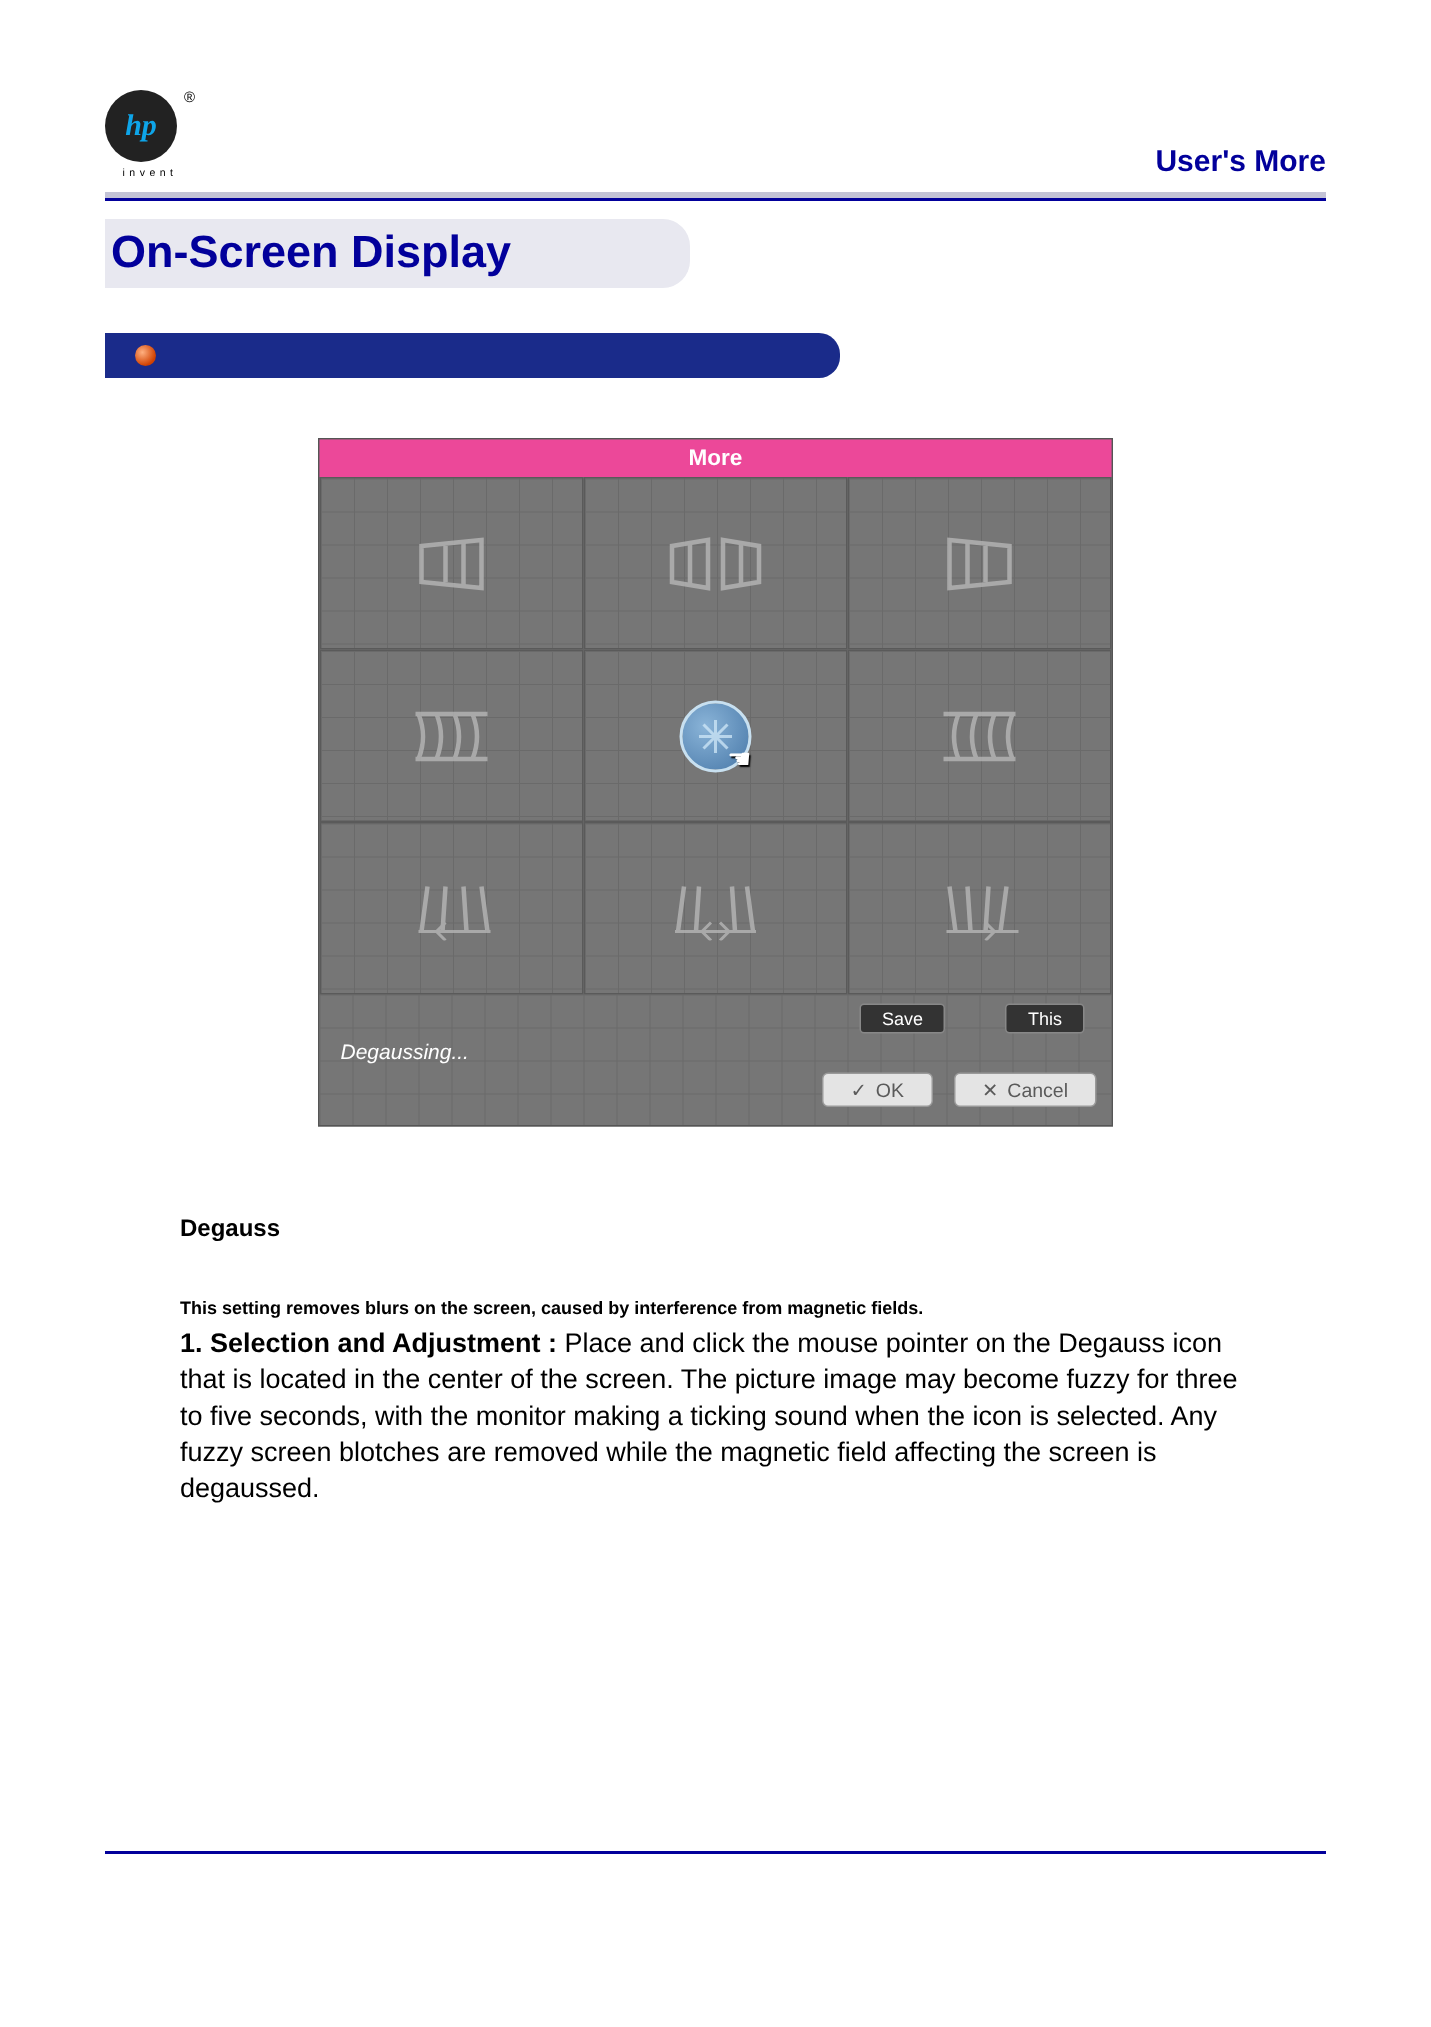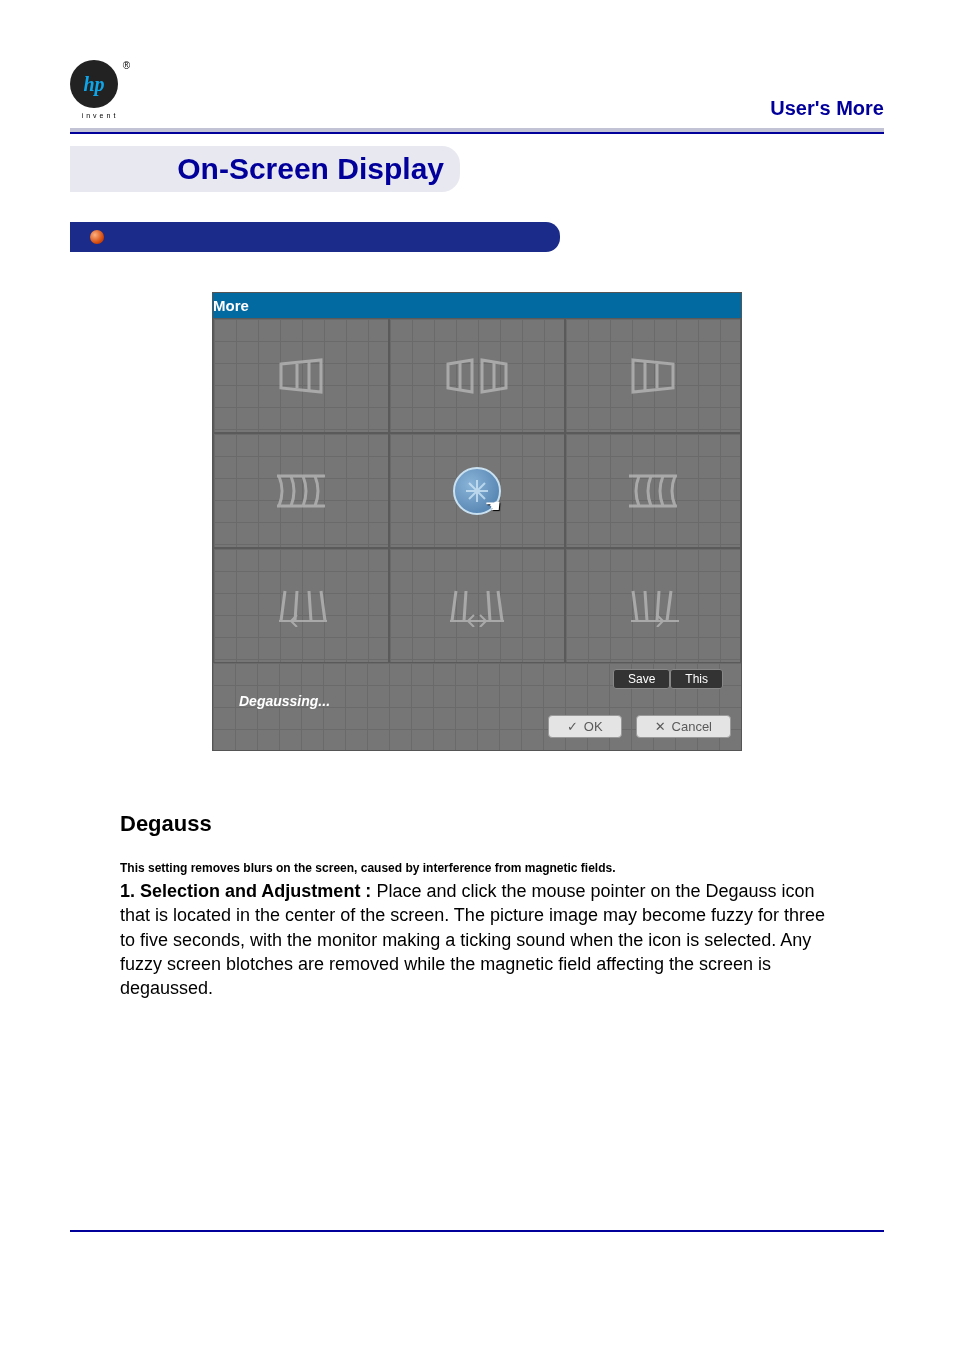--- a/index.html
+++ b/index.html
@@ -58,23 +58,22 @@
       border-bottom: 2px solid #02009b;
       margin-bottom: 12px;
     }
     .page-title-bar {
       display: flex;
       align-items: stretch;
     }
     .page-title-white {
       background: #e8e8f0;
       width: 390px;
-      padding: 6px 16px;
+      padding: 6px 4px;
       border-radius: 0 18px 18px 0;
-      text-align: right;
     }
     .page-title-white h1 {
       font-size: 30px;
       color: #02009b;
       font-weight: bold;
     }
     .blue-strip-row {
       display: flex;
       margin-top: 30px;
       align-items: center;
@@ -98,22 +97,23 @@
       display: flex;
       justify-content: center;
       margin-top: 40px;
     }
     .osd {
       width: 530px;
       background: #717171;
       border: 1px solid #555;
     }
     .osd-header {
-      background: #0369a1;
+      background: #ec4899;
       color: #fff;
+      text-align: center;
       padding: 4px 0;
       font-size: 15px;
       font-weight: bold;
     }
     .osd-grid {
       display: grid;
       grid-template-columns: repeat(3, 1fr);
       grid-template-rows: repeat(3, 115px);
     }
     .osd-cell {
@@ -152,38 +152,39 @@
       background: #767676;
       background-image:
         linear-gradient(#6a6a6a 1px, transparent 1px),
         linear-gradient(90deg, #6a6a6a 1px, transparent 1px);
       background-size: 22px 22px;
       padding: 6px 10px 12px 10px;
     }
     .osd-btn-row1 {
       display: flex;
       justify-content: flex-end;
+      gap: 40px;
       padding-right: 8px;
       text-align: right;
     }
     .osd-small-btn {
       background: #333;
       color: #fff;
       font-size: 12px;
       padding: 2px 14px;
       border-radius: 3px;
       border: 1px solid #888;
     }
     .osd-status {
       color: #fff;
       font-style: italic;
-      font-weight: bold;
+      font-weight: normal;
       font-size: 14px;
       margin-top: 4px;
-      margin-left: 16px;
+      margin-left: 4px;
     }
     .osd-btn-row2 {
       display: flex;
       justify-content: flex-end;
       gap: 14px;
       margin-top: 6px;
     }
     .osd-action-btn {
       background: #e4e4e4;
       color: #5a5a5a;
@@ -193,23 +194,23 @@
       border: 1px solid #999;
       display: flex;
       align-items: center;
       gap: 6px;
     }
     .content {
       margin-top: 60px;
       padding: 0 50px;
     }
     .section-heading {
-      font-size: 22px;
-      font-weight: bold;
-      margin-bottom: 24px;
+      font-size: 16px;
+      font-weight: bold;
+      margin-bottom: 36px;
     }
     .section-intro {
       font-weight: bold;
       font-size: 12px;
       margin-bottom: 4px;
     }
     .body-text {
       font-size: 18px;
       line-height: 1.35;
     }

